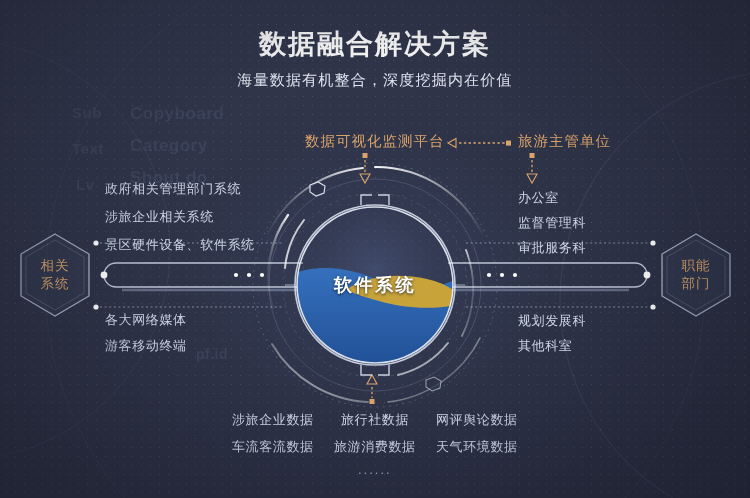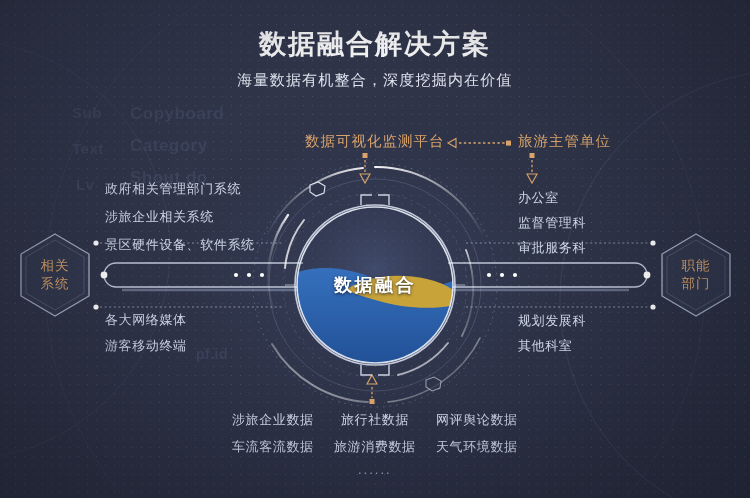--- a/index.html
+++ b/index.html
@@ -288,18 +288,18 @@
       <circle cx="80" cy="80" r="78" fill="url(#coreGlow)"></circle>
       <g clip-path="url(#coreClip)">
 
         <path d="M -10 72 C 20 58, 52 62, 80 74 C 108 86, 140 86, 172 70 L 172 170 L -10 170 Z" fill="url(#liquidBlue)"></path>
 
         <path d="M 52 84 C 74 70, 104 68, 132 74 C 150 78, 162 86, 170 96 C 150 106, 110 104, 84 96 C 66 91, 56 88, 52 84 Z" fill="#c8a33a"></path>
       </g>
       <circle cx="80" cy="80" r="78" fill="none" stroke="rgba(235,241,252,0.9)" stroke-width="1.6"></circle>
     </svg>
     <div id="core-text">
-      <span>数据融合</span>
+      <span>软件系统</span>
     </div>
   </div>
 
   <div id="vignette"></div>
 </div>
 
 </body></html>

